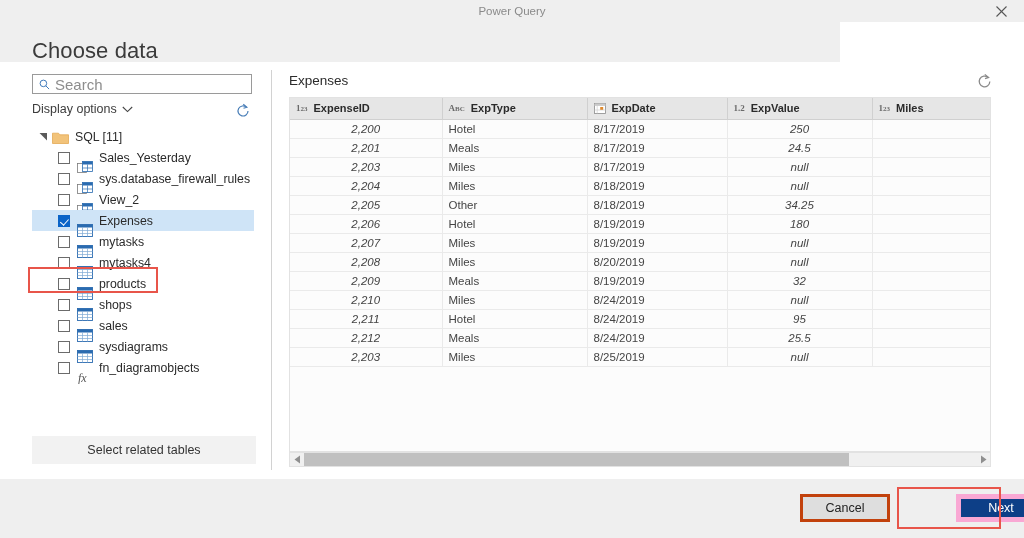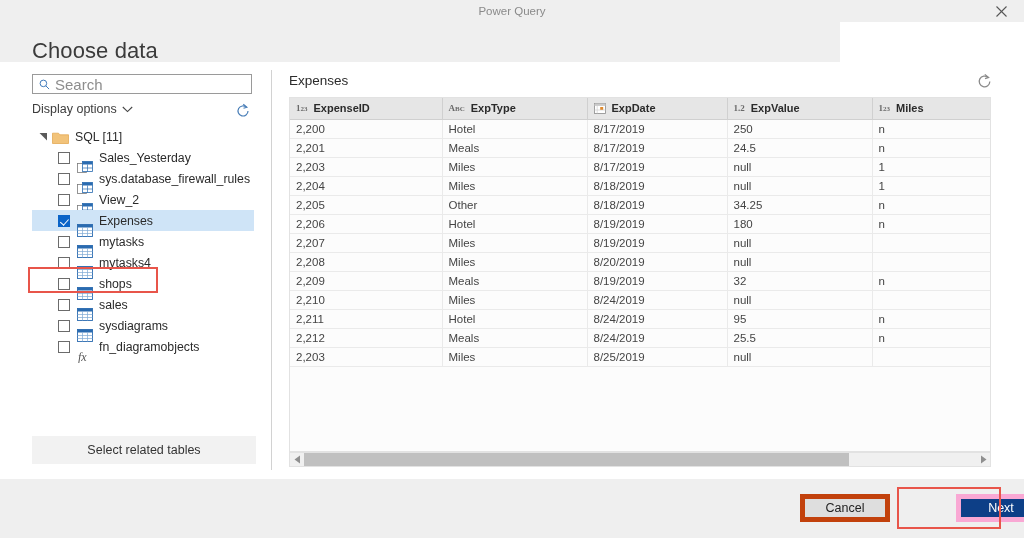--- a/index.html
+++ b/index.html
@@ -239,21 +239,21 @@
     height: 19px;
     border-right: 1px solid #eaeaea;
     border-bottom: 1px solid #eaeaea;
     padding: 0 6px;
     box-sizing: border-box;
     color: #444;
     white-space: nowrap;
     overflow: hidden;
     background: #fcfcfc;
   }
-  td.num { text-align: left; }
+  td.num { text-align: center; font-style: italic; }
   td.txt { text-align: left; }
   td.dt  { text-align: left; }
 
   
   .c-id    { width: 152px; }
   .c-type  { width: 145px; }
   .c-date  { width: 140px; }
   .c-value { width: 145px; }
   .c-miles { width: 263px; }
 
@@ -282,21 +282,21 @@
   
   .footer {
     position: absolute; left: 0; top: 479px;
     width: 1024px; height: 59px;
     background: #efefef;
   }
   .btn-cancel {
     position: absolute; left: 800px; top: 494px;
     width: 90px; height: 28px;
     background: #dedede;
-    border: 5px solid #c2410c;
+    border: 3px solid #c2410c;
     color: #222; font-size: 12.5px;
     cursor: pointer;
     font-family: "Liberation Sans", sans-serif;
   }
   .btn-next {
     position: absolute; left: 956px; top: 494px;
     width: 90px; height: 28px;
     background: #0d3f87;
     border: 5px solid #f9a8d4;
     color: #fff; font-size: 12.5px;
@@ -436,20 +436,32 @@
               <span class="cb"></span>
               <span class="item-icon"><svg width="16" height="13" viewBox="0 0 16 13" aria-hidden="true">
                   <rect x="0.5" y="0.5" width="15" height="12" fill="#fff" stroke="#2a6bb0" stroke-width="0.9"></rect>
                   <rect x="0.5" y="0.5" width="15" height="3" fill="#2a6bb0"></rect>
                   <line x1="5.5" y1="3.5" x2="5.5" y2="12.5" stroke="#7ea9d4" stroke-width="0.7"></line>
                   <line x1="10.5" y1="3.5" x2="10.5" y2="12.5" stroke="#7ea9d4" stroke-width="0.7"></line>
                   <line x1="0.5" y1="6.5" x2="15.5" y2="6.5" stroke="#7ea9d4" stroke-width="0.7"></line>
                   <line x1="0.5" y1="9.5" x2="15.5" y2="9.5" stroke="#7ea9d4" stroke-width="0.7"></line>
                 </svg></span>
               <span class="item-label">mytasks4</span>
+            </div>
+            <div class="tree-item">
+              <span class="cb"></span>
+              <span class="item-icon"><svg width="16" height="13" viewBox="0 0 16 13" aria-hidden="true">
+                  <rect x="0.5" y="0.5" width="15" height="12" fill="#fff" stroke="#2a6bb0" stroke-width="0.9"></rect>
+                  <rect x="0.5" y="0.5" width="15" height="3" fill="#2a6bb0"></rect>
+                  <line x1="5.5" y1="3.5" x2="5.5" y2="12.5" stroke="#7ea9d4" stroke-width="0.7"></line>
+                  <line x1="10.5" y1="3.5" x2="10.5" y2="12.5" stroke="#7ea9d4" stroke-width="0.7"></line>
+                  <line x1="0.5" y1="6.5" x2="15.5" y2="6.5" stroke="#7ea9d4" stroke-width="0.7"></line>
+                  <line x1="0.5" y1="9.5" x2="15.5" y2="9.5" stroke="#7ea9d4" stroke-width="0.7"></line>
+                </svg></span>
+              <span class="item-label">products</span>
             </div>
             <div class="tree-item">
               <span class="cb"></span>
               <span class="item-icon"><svg width="16" height="13" viewBox="0 0 16 13" aria-hidden="true">
                   <rect x="0.5" y="0.5" width="15" height="12" fill="#fff" stroke="#2a6bb0" stroke-width="0.9"></rect>
                   <rect x="0.5" y="0.5" width="15" height="3" fill="#2a6bb0"></rect>
                   <line x1="5.5" y1="3.5" x2="5.5" y2="12.5" stroke="#7ea9d4" stroke-width="0.7"></line>
                   <line x1="10.5" y1="3.5" x2="10.5" y2="12.5" stroke="#7ea9d4" stroke-width="0.7"></line>
                   <line x1="0.5" y1="6.5" x2="15.5" y2="6.5" stroke="#7ea9d4" stroke-width="0.7"></line>
                   <line x1="0.5" y1="9.5" x2="15.5" y2="9.5" stroke="#7ea9d4" stroke-width="0.7"></line>

